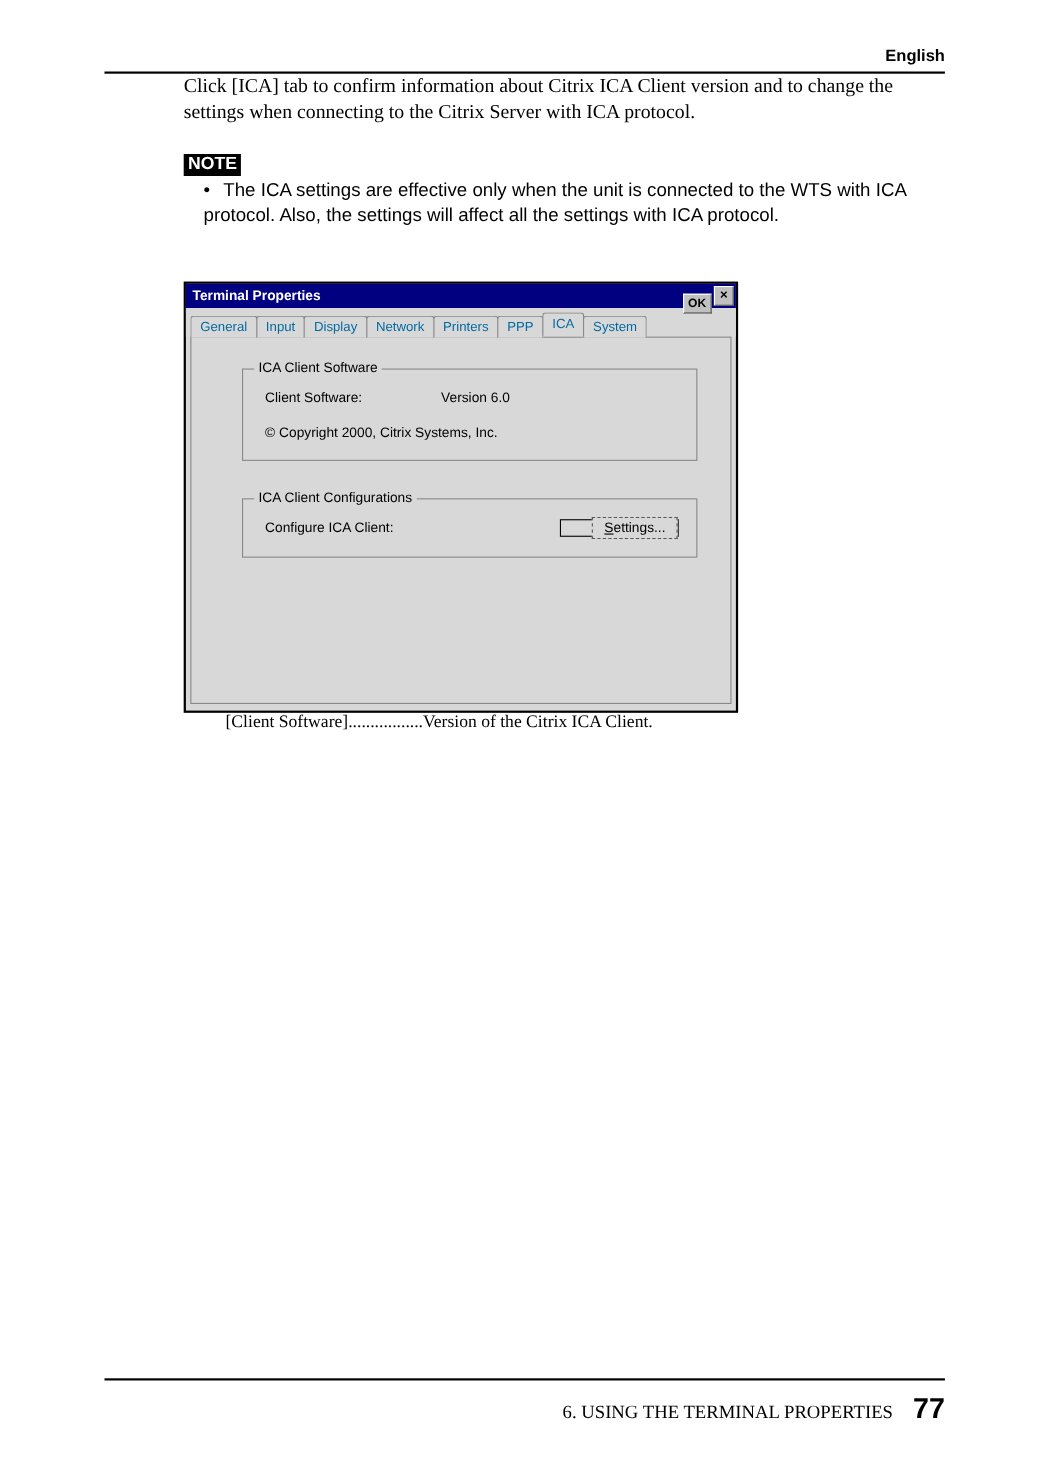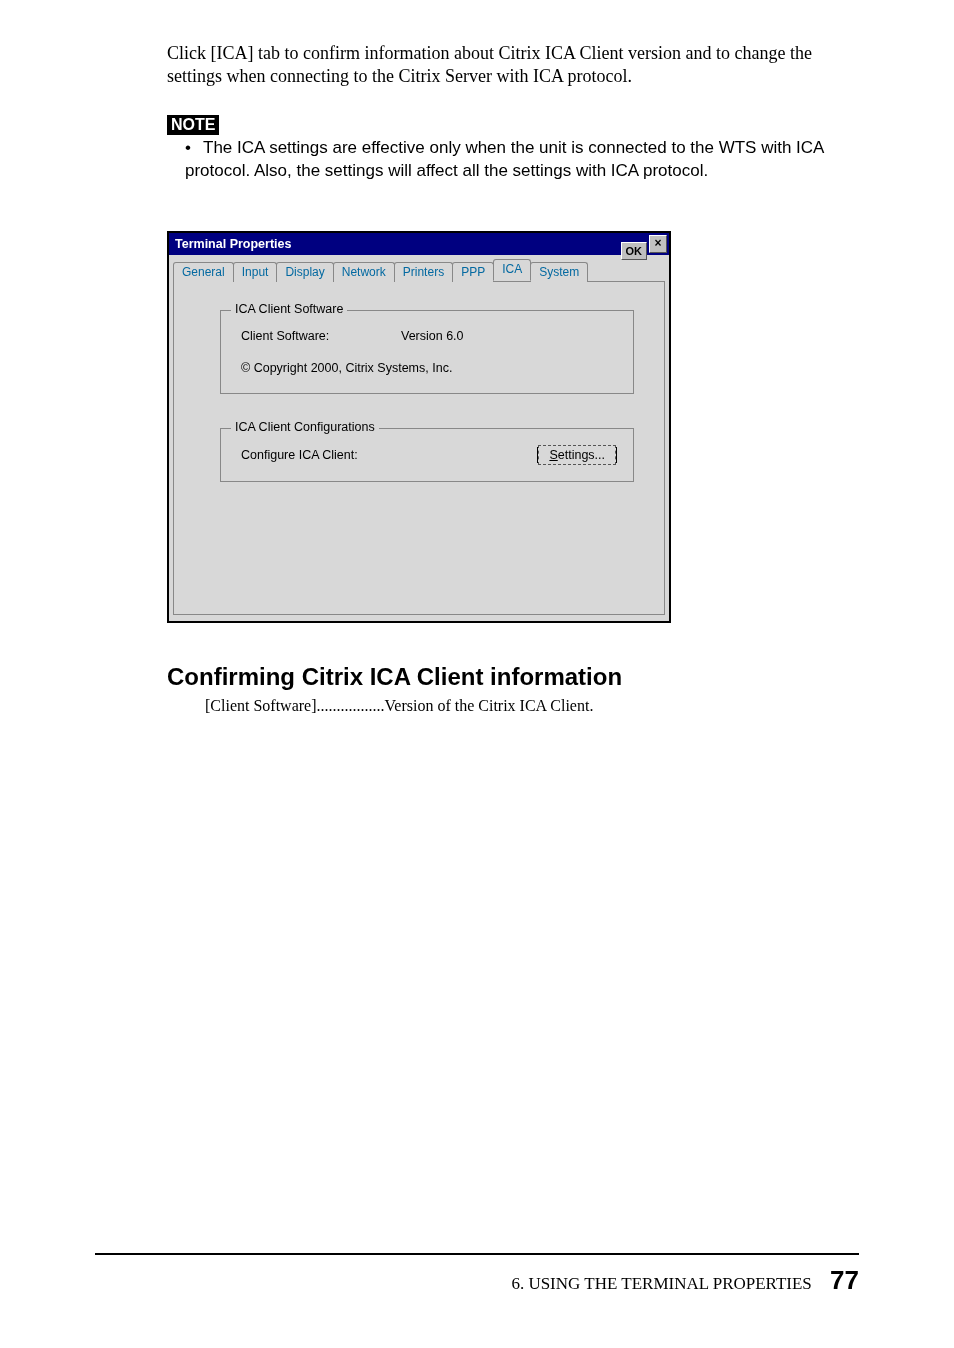--- a/index.html
+++ b/index.html
@@ -146,20 +146,21 @@
     padding: 0 4px;
     font-size: 12.5px;
   }
   .kv-row { display: flex; margin-bottom: 18px; font-size: 12.5px; }
   .kv-label { width: 160px; }
   .copyright { font-size: 12.5px; margin-top: 8px; }
   .cfg-row { display: flex; align-items: center; justify-content: space-between; }
   .win-button-outer {
     border: 1px solid #000;
     display: inline-block;
+    padding-left: 28px;
   }
   .win-button-inner {
     border: 1px dashed #555;
     padding: 2px 10px;
     background: #d8d8d8;
     font-size: 12.5px;
   }
   .subheading {
     font-family: Arial, Helvetica, sans-serif;
     font-weight: bold;
@@ -191,20 +192,21 @@
     font-size: 26px;
     margin-left: 14px;
   }
   .underline-s { text-decoration: underline; }
 </style>
 </head>
 <body>
 
 <div class="page">
 
+  <div class="lang-header">English</div>
 
 
   <div class="body-text">Click [ICA] tab to confirm information about Citrix ICA Client version and to change the settings when connecting to the Citrix Server with ICA protocol.</div>
 
   <div class="note-badge">NOTE</div>
   <div class="note-list">
     <span class="bullet">•</span><span>The ICA settings are effective only when the unit is connected to the WTS with ICA protocol.  Also, the settings will affect all the settings with ICA protocol.</span>
   </div>
 
   
@@ -245,21 +247,20 @@
             <span class="win-button-inner">
               <span class="underline-s">S</span><span>ettings...</span>
             </span>
           </span>
         </div>
       </div>
 
     </div>
   </div>
 
-  <div class="subheading">Confirming Citrix ICA Client information</div>
   <div class="sub-body">[Client Software].................Version of the Citrix ICA Client.</div>
 
   <div class="footer">
     <div class="footer-line"></div>
     <div class="footer-text">
       <span>6. USING THE TERMINAL PROPERTIES</span>
       <span class="pn">77</span>
     </div>
   </div>
 

